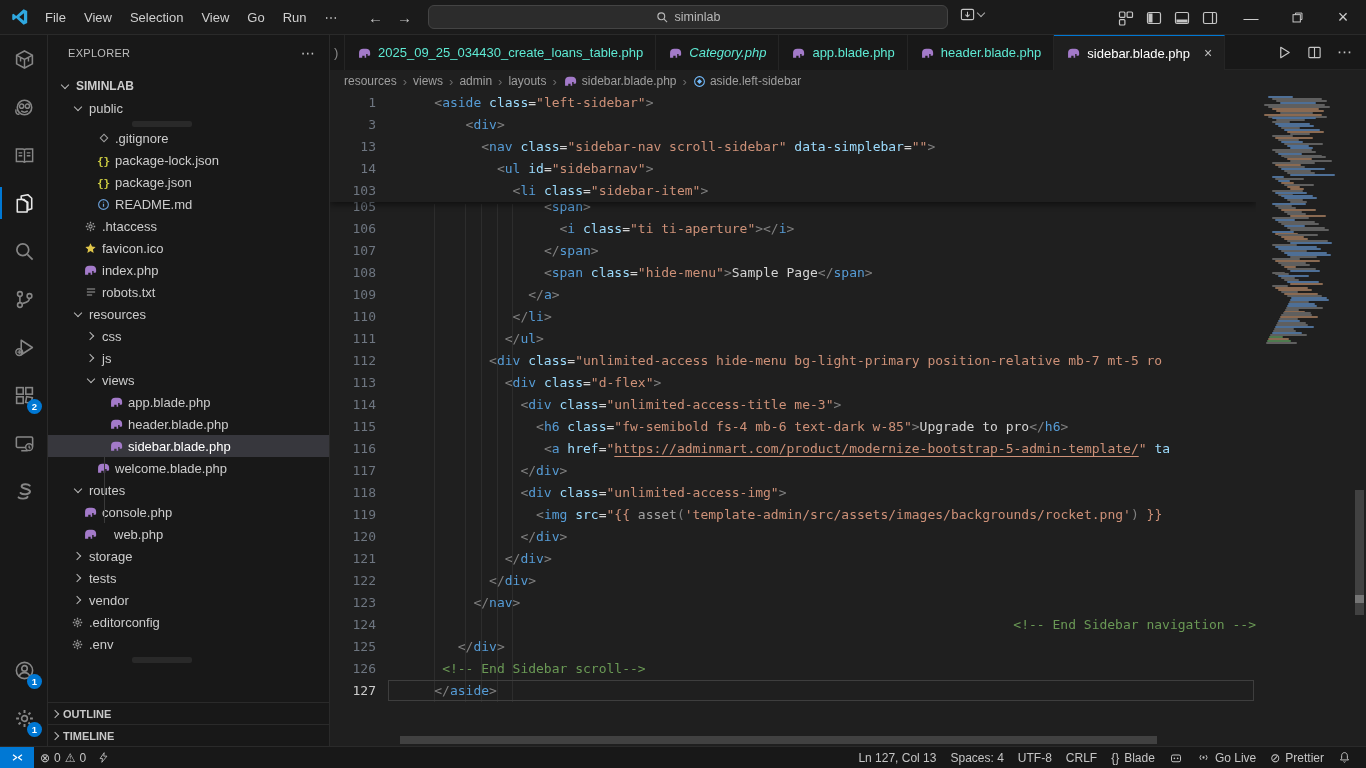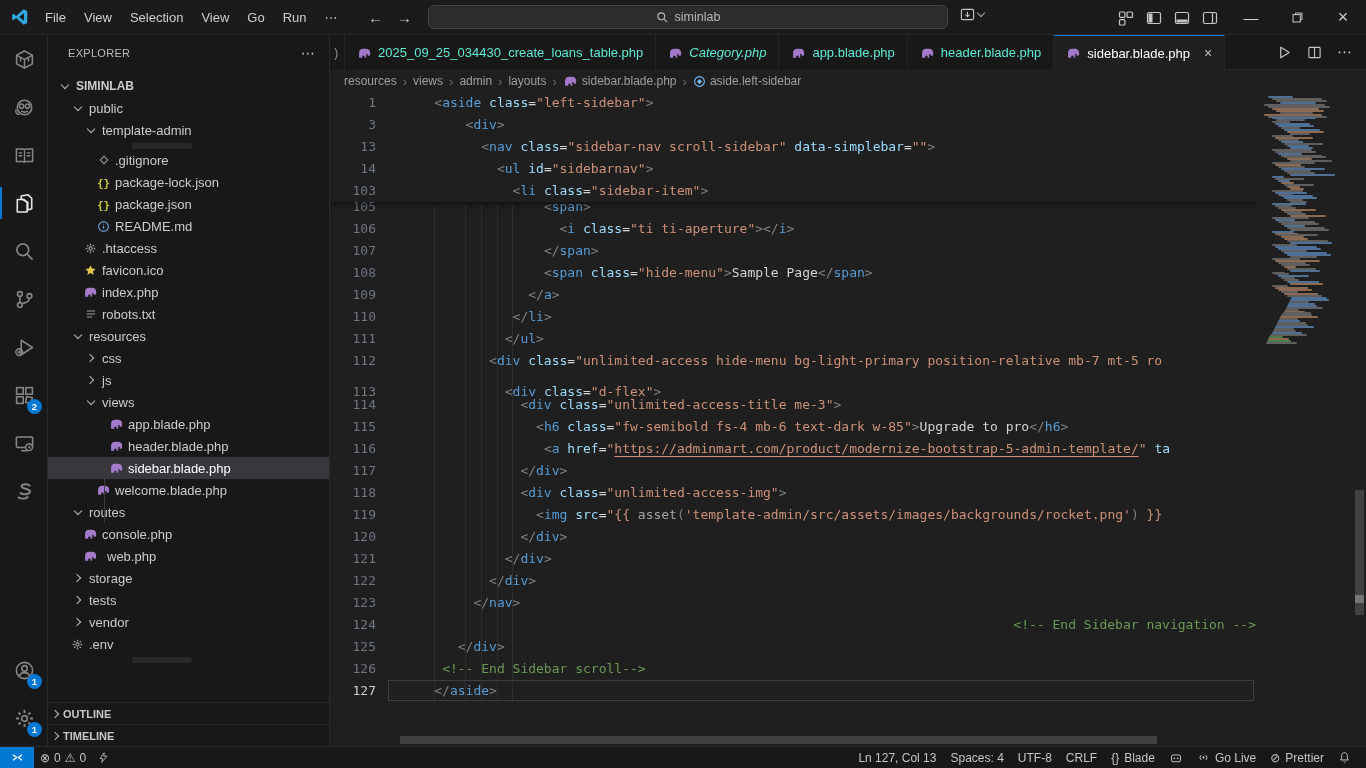--- a/index.html
+++ b/index.html
@@ -286,26 +286,20 @@
           <span class="chev-o"></span>
         </span>
         <span style="margin-left: 3px;">SIMINLAB</span>
       </div>
       <div class="trow" style="padding-left: 21px;">
         <span class="tslot">
           <span class="chev-o"></span>
         </span>
         <span style="margin-left: 3px;">public</span>
       </div>
-      <div class="trow" style="padding-left: 34px;">
-        <span class="tslot">
-          <span class="chev-o"></span>
-        </span>
-        <span style="margin-left: 3px;">template-admin</span>
-      </div>
       <div class="smudge">
         <span class="frag"></span>
       </div>
       <div class="trow" style="padding-left: 47px;">
         <span class="tslot">
           <span>
             <svg width="12" height="12" viewBox="0 0 16 16">
               <rect x="4.5" y="4.5" width="7" height="7" transform="rotate(45 8 8)" fill="none" stroke="#9e9e9e" stroke-width="1.4"></rect>
             </svg>
           </span>
@@ -461,39 +455,52 @@
         <span style="margin-left: 3px;">console.php</span>
       </div>
       <div class="trow" style="padding-left: 34px;">
         <span class="tslot">
           <span>
             <svg width="15" height="12" viewBox="0 0 16 12">
               <path d="M2.2 11V5.6C2.2 3 4 1.4 6.6 1.4h3C12.2 1.4 14 3 14 5.6v1.9c0 .9-.6 1.5-1.5 1.5H11.3V7H9.8v4H8.1V8.9H5.6V11z" fill="#a37ac9"></path>
             </svg>
           </span>
         </span>
-        <span style="margin-left: 8px;">web.php</span>
+        <span style="margin-left: 15px;">web.php</span>
       </div>
       <div class="trow" style="padding-left: 21px;">
         <span class="tslot">
           <span class="chev-c"></span>
         </span>
         <span style="margin-left: 3px;">storage</span>
       </div>
       <div class="trow" style="padding-left: 21px;">
         <span class="tslot">
           <span class="chev-c"></span>
         </span>
         <span style="margin-left: 3px;">tests</span>
       </div>
       <div class="trow" style="padding-left: 21px;">
         <span class="tslot">
           <span class="chev-c"></span>
         </span>
         <span style="margin-left: 3px;">vendor</span>
+      </div>
+      <div class="trow" style="padding-left: 21px;">
+        <span class="tslot">
+          <span>
+            <svg width="13" height="13" viewBox="0 0 16 16">
+              <circle cx="8" cy="8" r="2" fill="none" stroke="#9e9e9e" stroke-width="1.3"></circle>
+              <g stroke="#9e9e9e" stroke-width="1.6">
+                <path d="M8 2.2v2M8 11.8v2M2.2 8h2M11.8 8h2M3.9 3.9l1.4 1.4M10.7 10.7l1.4 1.4M12.1 3.9l-1.4 1.4M5.3 10.7l-1.4 1.4"></path>
+              </g>
+            </svg>
+          </span>
+        </span>
+        <span style="margin-left: 3px;">.editorconfig</span>
       </div>
       <div class="trow" style="padding-left: 21px;">
         <span class="tslot">
           <span>
             <svg width="13" height="13" viewBox="0 0 16 16">
               <circle cx="8" cy="8" r="2" fill="none" stroke="#9e9e9e" stroke-width="1.3"></circle>
               <g stroke="#9e9e9e" stroke-width="1.6">
                 <path d="M8 2.2v2M8 11.8v2M2.2 8h2M11.8 8h2M3.9 3.9l1.4 1.4M10.7 10.7l1.4 1.4M12.1 3.9l-1.4 1.4M5.3 10.7l-1.4 1.4"></path>
               </g>
             </svg>
@@ -627,21 +634,21 @@
       </div>
     <div id="codebody">
         <div class="cl" style="top: 104px;"><span class="ln">105</span><span class="lt" style="padding-left: 18ch;"><span class="tk-p">&lt;</span><span class="tk-t">span</span><span class="tk-p">&gt;</span></span></div>
         <div class="cl" style="top: 126px;"><span class="ln">106</span><span class="lt" style="padding-left: 20ch;"><span class="tk-p">&lt;</span><span class="tk-t">i</span><span class="tk-d"> </span><span class="tk-a">class</span><span class="tk-d">=</span><span class="tk-s">"ti ti-aperture"</span><span class="tk-p">&gt;&lt;/</span><span class="tk-t">i</span><span class="tk-p">&gt;</span></span></div>
         <div class="cl" style="top: 148px;"><span class="ln">107</span><span class="lt" style="padding-left: 18ch;"><span class="tk-p">&lt;/</span><span class="tk-t">span</span><span class="tk-p">&gt;</span></span></div>
         <div class="cl" style="top: 170px;"><span class="ln">108</span><span class="lt" style="padding-left: 18ch;"><span class="tk-p">&lt;</span><span class="tk-t">span</span><span class="tk-d"> </span><span class="tk-a">class</span><span class="tk-d">=</span><span class="tk-s">"hide-menu"</span><span class="tk-p">&gt;</span><span class="tk-d">Sample Page</span><span class="tk-p">&lt;/</span><span class="tk-t">span</span><span class="tk-p">&gt;</span></span></div>
         <div class="cl" style="top: 192px;"><span class="ln">109</span><span class="lt" style="padding-left: 16ch;"><span class="tk-p">&lt;/</span><span class="tk-t">a</span><span class="tk-p">&gt;</span></span></div>
         <div class="cl" style="top: 214px;"><span class="ln">110</span><span class="lt" style="padding-left: 14ch;"><span class="tk-p">&lt;/</span><span class="tk-t">li</span><span class="tk-p">&gt;</span></span></div>
         <div class="cl" style="top: 236px;"><span class="ln">111</span><span class="lt" style="padding-left: 13ch;"><span class="tk-p">&lt;/</span><span class="tk-t">ul</span><span class="tk-p">&gt;</span></span></div>
         <div class="cl" style="top: 258px;"><span class="ln">112</span><span class="lt" style="padding-left: 11ch;"><span class="tk-p">&lt;</span><span class="tk-t">div</span><span class="tk-d"> </span><span class="tk-a">class</span><span class="tk-d">=</span><span class="tk-s">"unlimited-access hide-menu bg-light-primary position-relative mb-7 mt-5 ro</span></span></div>
-        <div class="cl" style="top: 280px; margin-top: 9px;"><span class="ln">113</span><span class="lt" style="padding-left: 13ch;"><span class="tk-p">&lt;</span><span class="tk-t">div</span><span class="tk-d"> </span><span class="tk-a">class</span><span class="tk-d">=</span><span class="tk-s">"d-flex"</span><span class="tk-p">&gt;</span></span></div>
+        <div class="cl" style="top: 280px;"><span class="ln">113</span><span class="lt" style="padding-left: 13ch;"><span class="tk-p">&lt;</span><span class="tk-t">div</span><span class="tk-d"> </span><span class="tk-a">class</span><span class="tk-d">=</span><span class="tk-s">"d-flex"</span><span class="tk-p">&gt;</span></span></div>
         <div class="cl" style="top: 302px;"><span class="ln">114</span><span class="lt" style="padding-left: 15ch;"><span class="tk-p">&lt;</span><span class="tk-t">div</span><span class="tk-d"> </span><span class="tk-a">class</span><span class="tk-d">=</span><span class="tk-s">"unlimited-access-title me-3"</span><span class="tk-p">&gt;</span></span></div>
         <div class="cl" style="top: 324px;"><span class="ln">115</span><span class="lt" style="padding-left: 17ch;"><span class="tk-p">&lt;</span><span class="tk-t">h6</span><span class="tk-d"> </span><span class="tk-a">class</span><span class="tk-d">=</span><span class="tk-s">"fw-semibold fs-4 mb-6 text-dark w-85"</span><span class="tk-p">&gt;</span><span class="tk-d">Upgrade to pro</span><span class="tk-p">&lt;/</span><span class="tk-t">h6</span><span class="tk-p">&gt;</span></span></div>
         <div class="cl" style="top: 346px;"><span class="ln">116</span><span class="lt" style="padding-left: 18ch;"><span class="tk-p">&lt;</span><span class="tk-t">a</span><span class="tk-d"> </span><span class="tk-a">href</span><span class="tk-d">=</span><span class="tk-s">"</span><span class="tk-u">https://adminmart.com/product/modernize-bootstrap-5-admin-template/</span><span class="tk-s">"</span><span class="tk-d"> </span><span class="tk-a">ta</span></span></div>
         <div class="cl" style="top: 368px;"><span class="ln">117</span><span class="lt" style="padding-left: 15ch;"><span class="tk-p">&lt;/</span><span class="tk-t">div</span><span class="tk-p">&gt;</span></span></div>
         <div class="cl" style="top: 390px;"><span class="ln">118</span><span class="lt" style="padding-left: 15ch;"><span class="tk-p">&lt;</span><span class="tk-t">div</span><span class="tk-d"> </span><span class="tk-a">class</span><span class="tk-d">=</span><span class="tk-s">"unlimited-access-img"</span><span class="tk-p">&gt;</span></span></div>
         <div class="cl" style="top: 412px;"><span class="ln">119</span><span class="lt" style="padding-left: 17ch;"><span class="tk-p">&lt;</span><span class="tk-t">img</span><span class="tk-d"> </span><span class="tk-a">src</span><span class="tk-d">=</span><span class="tk-s">"{{ </span><span class="tk-f">asset</span><span class="tk-p">(</span><span class="tk-s">'template-admin/src/assets/images/backgrounds/rocket.png'</span><span class="tk-p">)</span><span class="tk-s"> }}</span></span></div>
         <div class="cl" style="top: 434px;"><span class="ln">120</span><span class="lt" style="padding-left: 15ch;"><span class="tk-p">&lt;/</span><span class="tk-t">div</span><span class="tk-p">&gt;</span></span></div>
         <div class="cl" style="top: 456px;"><span class="ln">121</span><span class="lt" style="padding-left: 13ch;"><span class="tk-p">&lt;/</span><span class="tk-t">div</span><span class="tk-p">&gt;</span></span></div>
         <div class="cl" style="top: 478px;"><span class="ln">122</span><span class="lt" style="padding-left: 11ch;"><span class="tk-p">&lt;/</span><span class="tk-t">div</span><span class="tk-p">&gt;</span></span></div>
         <div class="cl" style="top: 500px;"><span class="ln">123</span><span class="lt" style="padding-left: 9ch;"><span class="tk-p">&lt;/</span><span class="tk-t">nav</span><span class="tk-p">&gt;</span></span></div>

